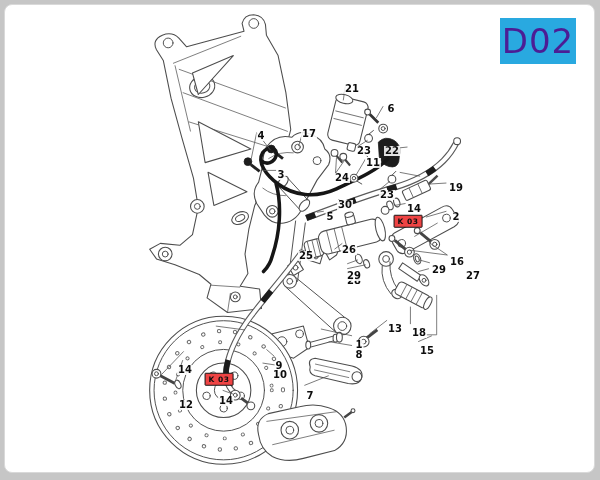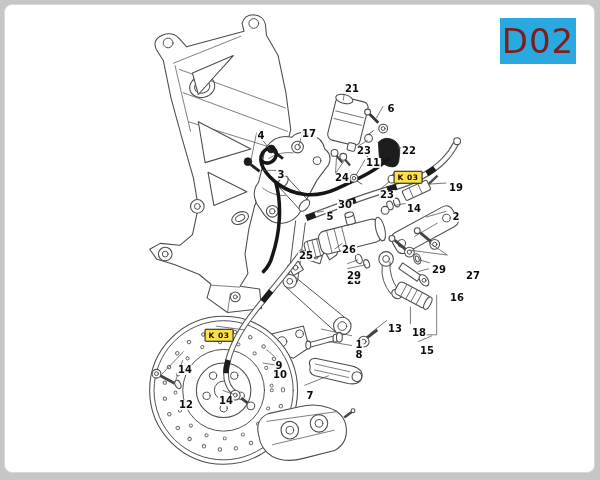--- a/index.html
+++ b/index.html
@@ -21,25 +21,25 @@
   .d{fill:#1d1d1d;stroke:#1d1d1d;stroke-width:0.8;stroke-linejoin:round;}
   #leader-svg line{stroke:#555;stroke-width:0.8;}
   
   .callout{
     position:absolute;transform:translate(-50%,-50%);
     font-weight:bold;font-size:10px;line-height:1;color:#0d0d0d;
     background:rgba(255,255,255,.88);padding:0 1px;white-space:nowrap;
   }
   .refbox{
     font-size:7.5px;letter-spacing:.5px;border:1.2px solid #141414;
-    padding:1.5px 3px;background:#fde047;border-radius:1px;
+    padding:1.5px 3px;background:#ef4444;border-radius:1px;margin-top:44px;
   }
   .page-tag{
     position:absolute;right:18px;top:13px;width:76px;height:46px;
-    color:#7f1d1d;font-size:34px;font-weight:400;letter-spacing:1px;
+    color:#4c1d95;font-size:34px;font-weight:400;letter-spacing:1px;
     display:flex;align-items:center;justify-content:center;
     user-select:none;
   }
 </style>
 </head>
 <body>
 
 <div class="card">
 
   <svg class="layer" viewBox="0 0 600 480">
@@ -302,34 +302,34 @@
       <line x1="221" y1="396" x2="232" y2="400"></line>
       <line x1="403" y1="172" x2="424" y2="176"></line>
       <line x1="214" y1="330" x2="244" y2="334"></line>
     </svg>
 
   <div class="layer" id="callout-layer">
       <span class="callout" style="left: 347px; top: 84px;">21</span>
       <span class="callout" style="left: 386px; top: 104px;">6</span>
       <span class="callout" style="left: 304px; top: 129px;">17</span>
       <span class="callout" style="left: 256px; top: 131px;">4</span>
-      <span class="callout" style="left: 404px; top: 146px;">22</span>
+      <span class="callout" style="left: 387px; top: 146px;">22</span>
       <span class="callout" style="left: 359px; top: 146px;">23</span>
       <span class="callout" style="left: 368px; top: 158px;">11</span>
       <span class="callout" style="left: 276px; top: 170px;">3</span>
       <span class="callout" style="left: 337px; top: 173px;">24</span>
       <span class="callout" style="left: 382px; top: 190px;">23</span>
       <span class="callout" style="left: 451px; top: 183px;">19</span>
       <span class="callout" style="left: 340px; top: 200px;">30</span>
       <span class="callout" style="left: 409px; top: 204px;">14</span>
       <span class="callout" style="left: 451px; top: 212px;">2</span>
       <span class="callout" style="left: 325px; top: 212px;">5</span>
       <span class="callout" style="left: 344px; top: 245px;">26</span>
       <span class="callout" style="left: 301px; top: 251px;">25</span>
-      <span class="callout" style="left: 452px; top: 257px; margin-top: 36px;">16</span>
+      <span class="callout" style="left: 452px; top: 257px;">16</span>
       <span class="callout" style="left: 434px; top: 265px;">29</span>
       <span class="callout" style="left: 349px; top: 276px; text-align: center;">28</span>
       <span class="callout" style="left: 433px; top: 271px; margin-left: 35px;">27</span>
       <span class="callout" style="left: 349px; top: 271px;">29</span>
       <span class="callout" style="left: 390px; top: 324px;">13</span>
       <span class="callout" style="left: 414px; top: 328px;">18</span>
       <span class="callout" style="left: 354px; top: 340px;">1</span>
       <span class="callout" style="left: 422px; top: 346px;">15</span>
       <span class="callout" style="left: 354px; top: 350px;">8</span>
       <span class="callout" style="left: 274px; top: 361px;">9</span>

